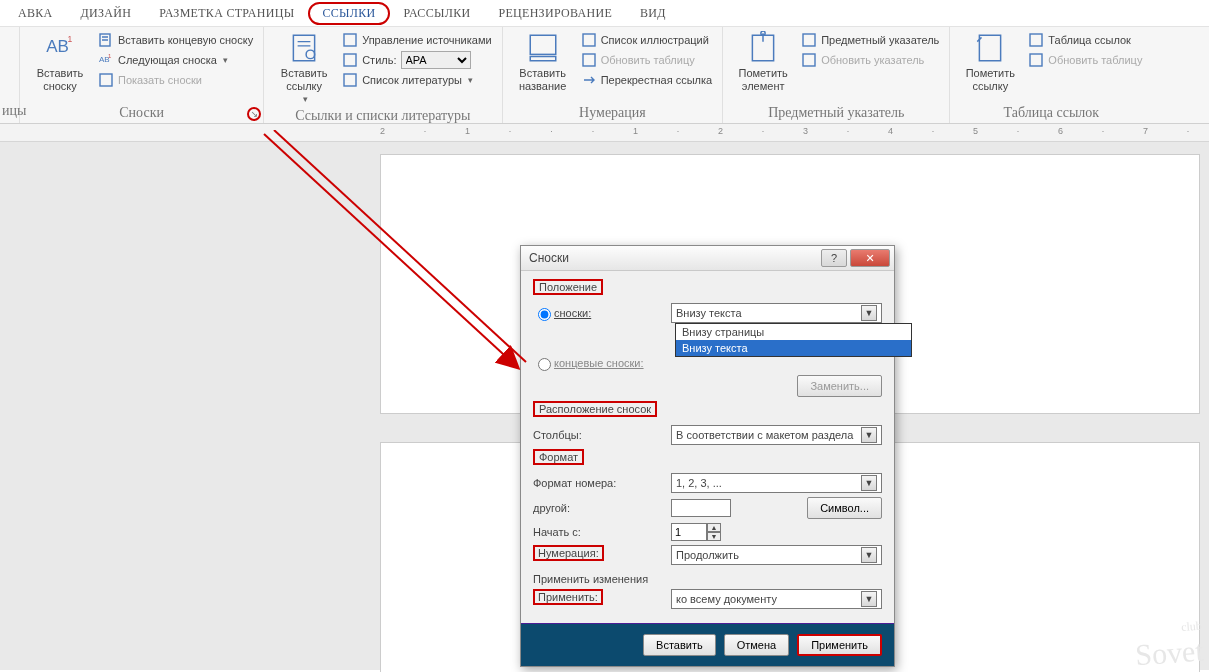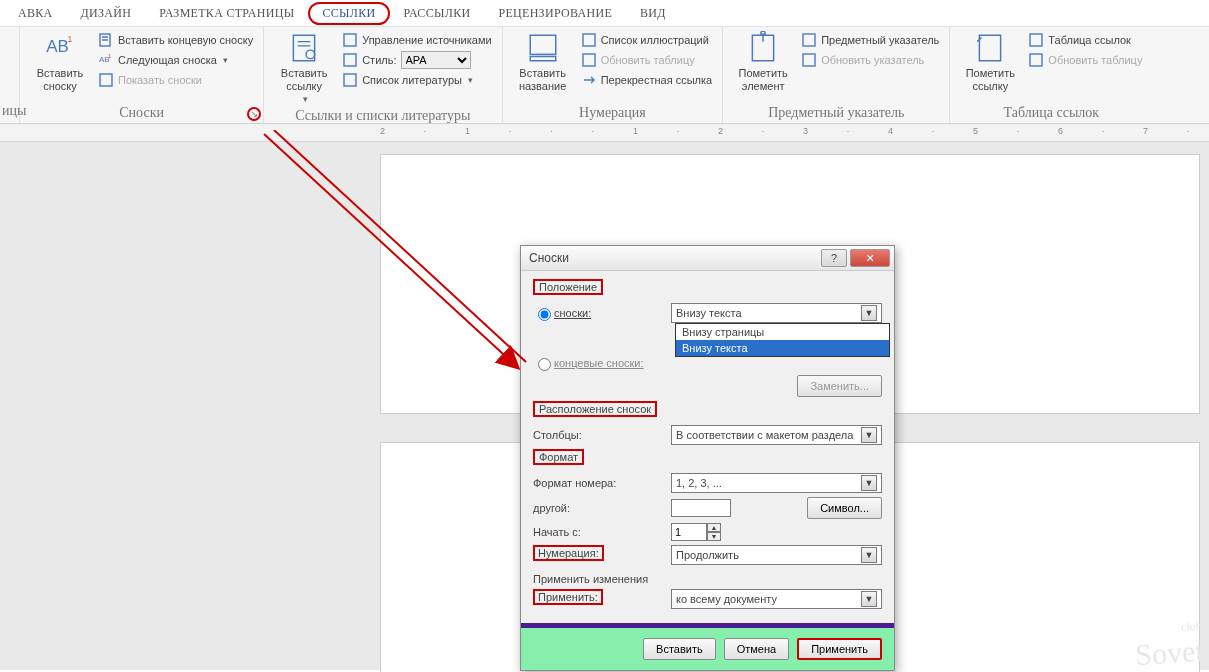--- a/index.html
+++ b/index.html
@@ -207,22 +207,22 @@
     border:1px solid #8a8a8a;
     border-radius:2px;
     font-size:11px;
     cursor:pointer;
   }
   .btn.disabled{ color:#9a9a9a; }
   .btn.hl{ border:2px solid #c00; }
   .footer-btns{
     display:flex; justify-content:flex-end; gap:8px;
     padding:10px 12px;
-    border-top:5px solid #4c1d95;
-    background:#86efac;
+    border-top:1px solid #4c1d95;
+    background:#0c4a6e;
   }
   input[type=text].mini{
     width:60px;height:18px;border:1px solid #7a7a7a;font-size:11px;
   }
   .spin{
     display:flex;align-items:center;
   }
   .spin input{width:36px;height:18px;border:1px solid #7a7a7a;font-size:11px;text-align:left;padding-left:3px;}
   .spin .sp{
     display:flex;flex-direction:column;
@@ -456,21 +456,21 @@
 
     <div class="row" style="position:relative">
       <label>
         <input type="radio" checked="" style=""> 
           <u>сноски:</u>
       </label>
       <div class="combo">
         <span>Внизу текста</span>
           <div class="arr">▼</div>
       </div>
-      <div class="droplist" style="left:142px; top:20px; width:215px;">
+      <div class="droplist" style="left:142px; top:20px; width:237px;">
         <div class="opt">Внизу страницы</div>
         <div class="opt sel">Внизу текста</div>
       </div>
     </div>
 
     <div class="row" style="margin-top:32px">
       <label style="color:#888">
         <input type="radio" style=""> 
           <u>концевые сноски:</u>
       </label>

